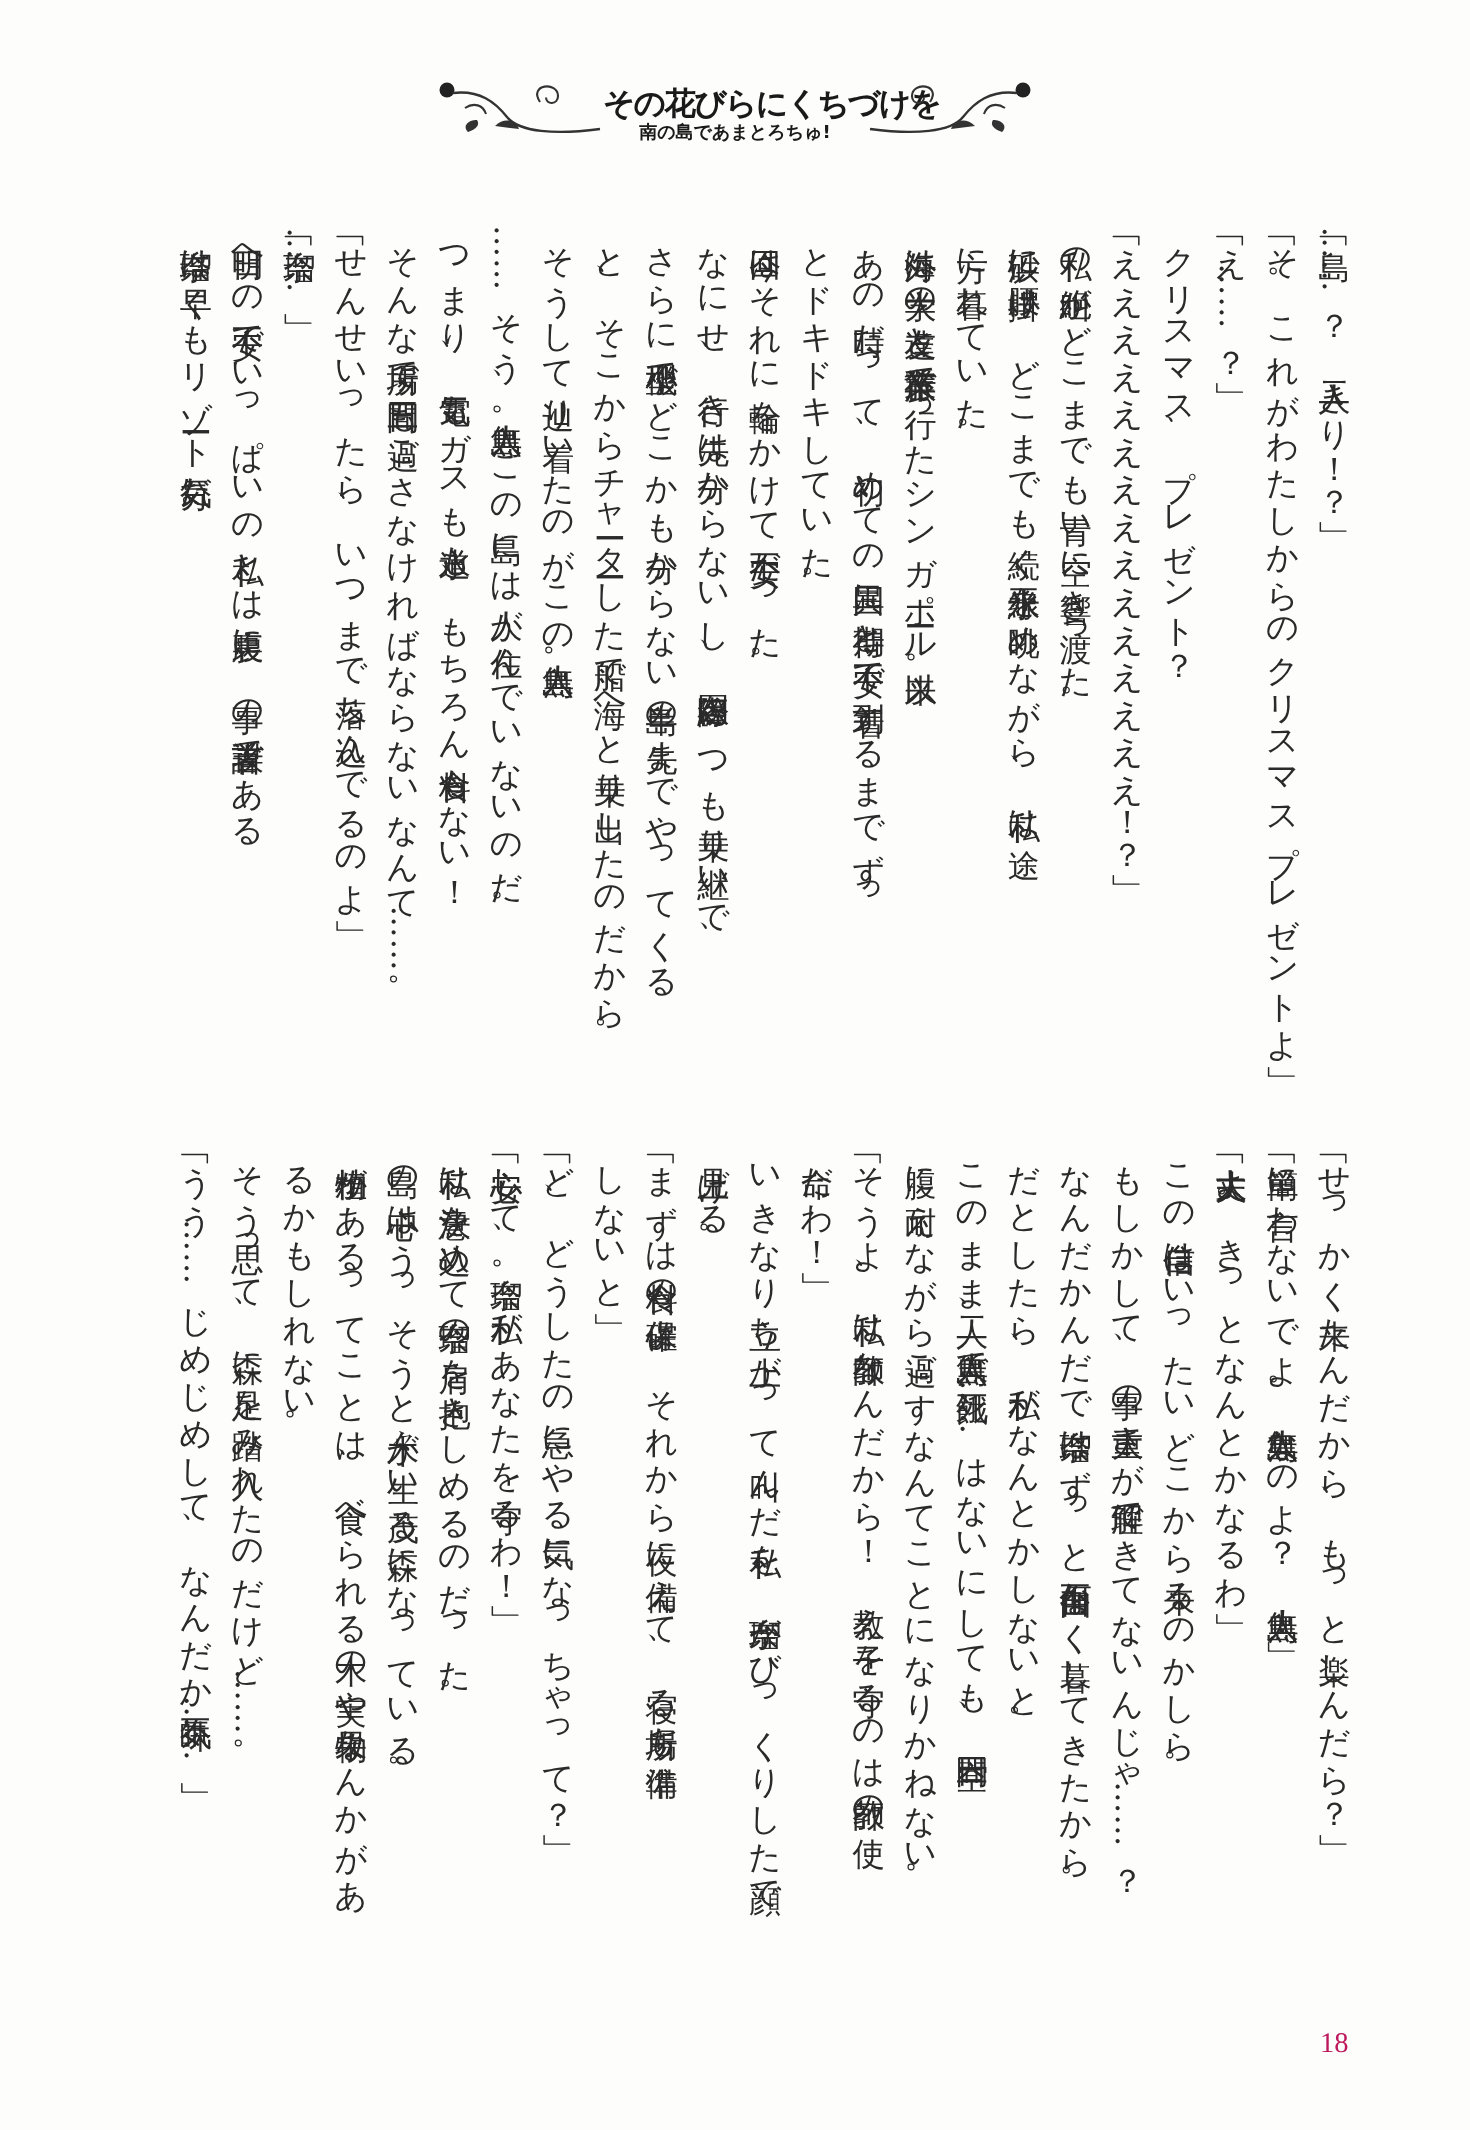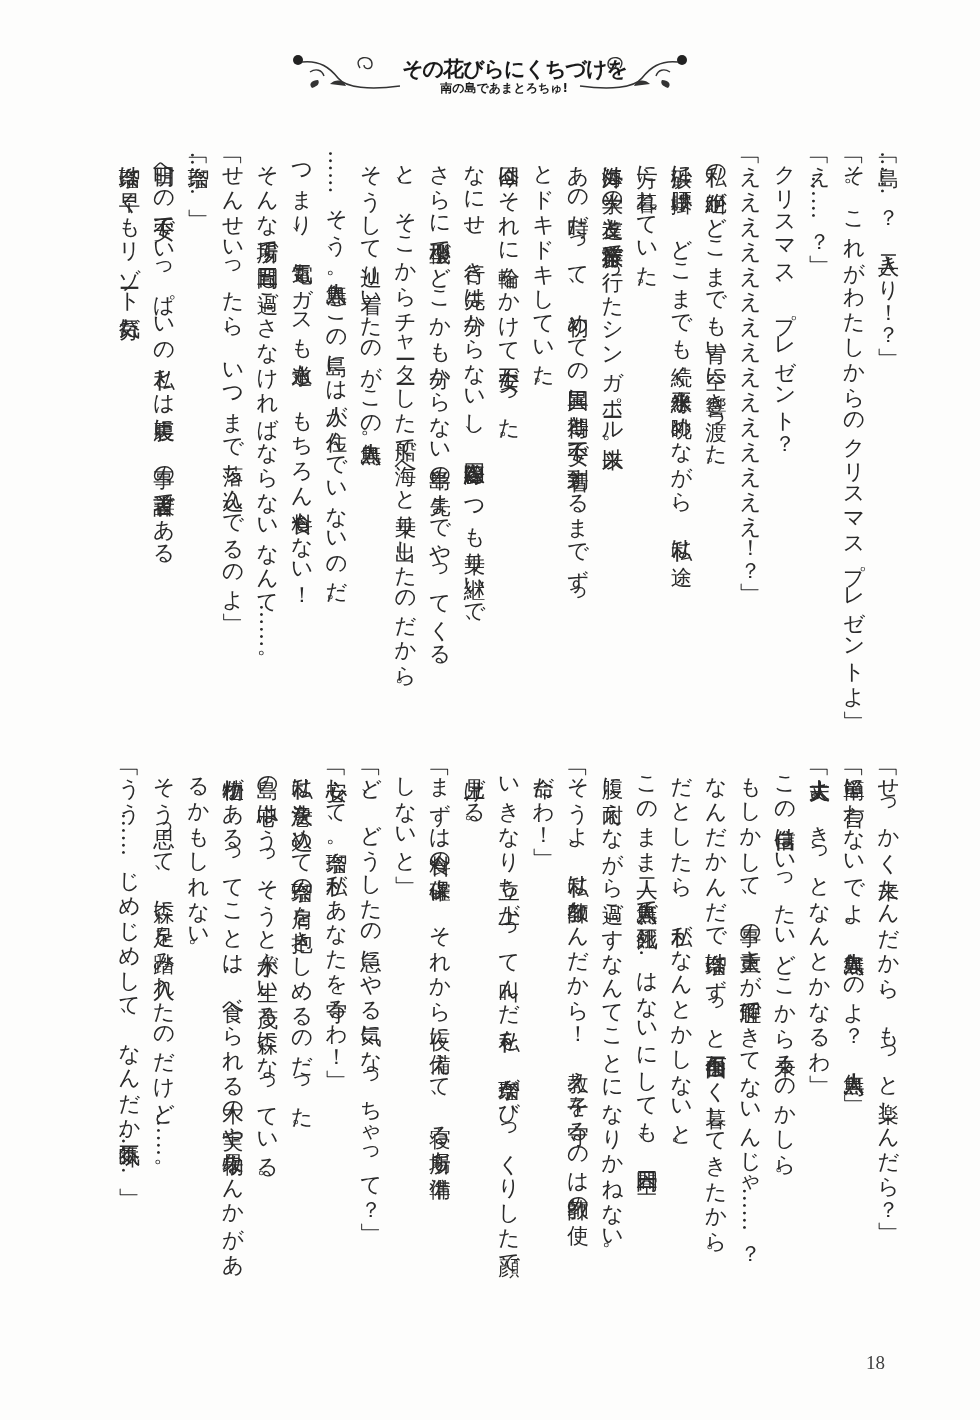--- a/index.html
+++ b/index.html
@@ -12,31 +12,31 @@
     }
     .header svg { position: absolute; top: 0; }
     .header .orn-left { left: 0; }
     .header .orn-right { right: 0; }
     .header-title {
       position: absolute; left: 112px; top: 5px; width: 176px; text-align: center;
       font-family: "DejaVu Sans", sans-serif; font-weight: bold; font-size: 21px; letter-spacing: -1px; color: #1a1a1a;
       white-space: nowrap;
     }
     .header-subtitle {
-      position: absolute; left: 122px; top: 30px; width: 156px; text-align: right;
+      position: absolute; left: 122px; top: 30px; width: 156px; text-align: center;
       font-family: "DejaVu Sans", sans-serif; font-weight: bold; font-size: 12px; color: #1a1a1a; white-space: nowrap;
     }
     .block {
       position: absolute; writing-mode: vertical-rl; font-size: 21.5px; line-height: 34.5px; letter-spacing: 0.5px;
     }
     .block.top { right: 75px; top: 150px; height: 560px; }
     .block.bottom { right: 75px; top: 762px; height: 560px; }
     .line { display: block; white-space: nowrap; }
     .page-number {
-      position: absolute; right: 95px; top: 1352px; font-size: 19px; font-family: "Liberation Serif", serif; color: #404040;
+      position: absolute; right: 81px; top: 1352px; font-size: 19px; font-family: "Liberation Serif", serif; color: #be185d;
     }
   </style>
 </head>
 <body>
 
 <div class="header">
   <svg class="orn-left" width="115" height="44" viewBox="0 0 115 44">
     <circle cx="8" cy="10" r="5" fill="#222"></circle>
     <path d="M12 12 C30 10, 40 18, 48 28 C56 38, 80 40, 110 36" stroke="#333" stroke-width="1.6" fill="none"></path>
     <path d="M20 22 C26 18, 32 20, 34 26" stroke="#333" stroke-width="1.4" fill="none"></path>

